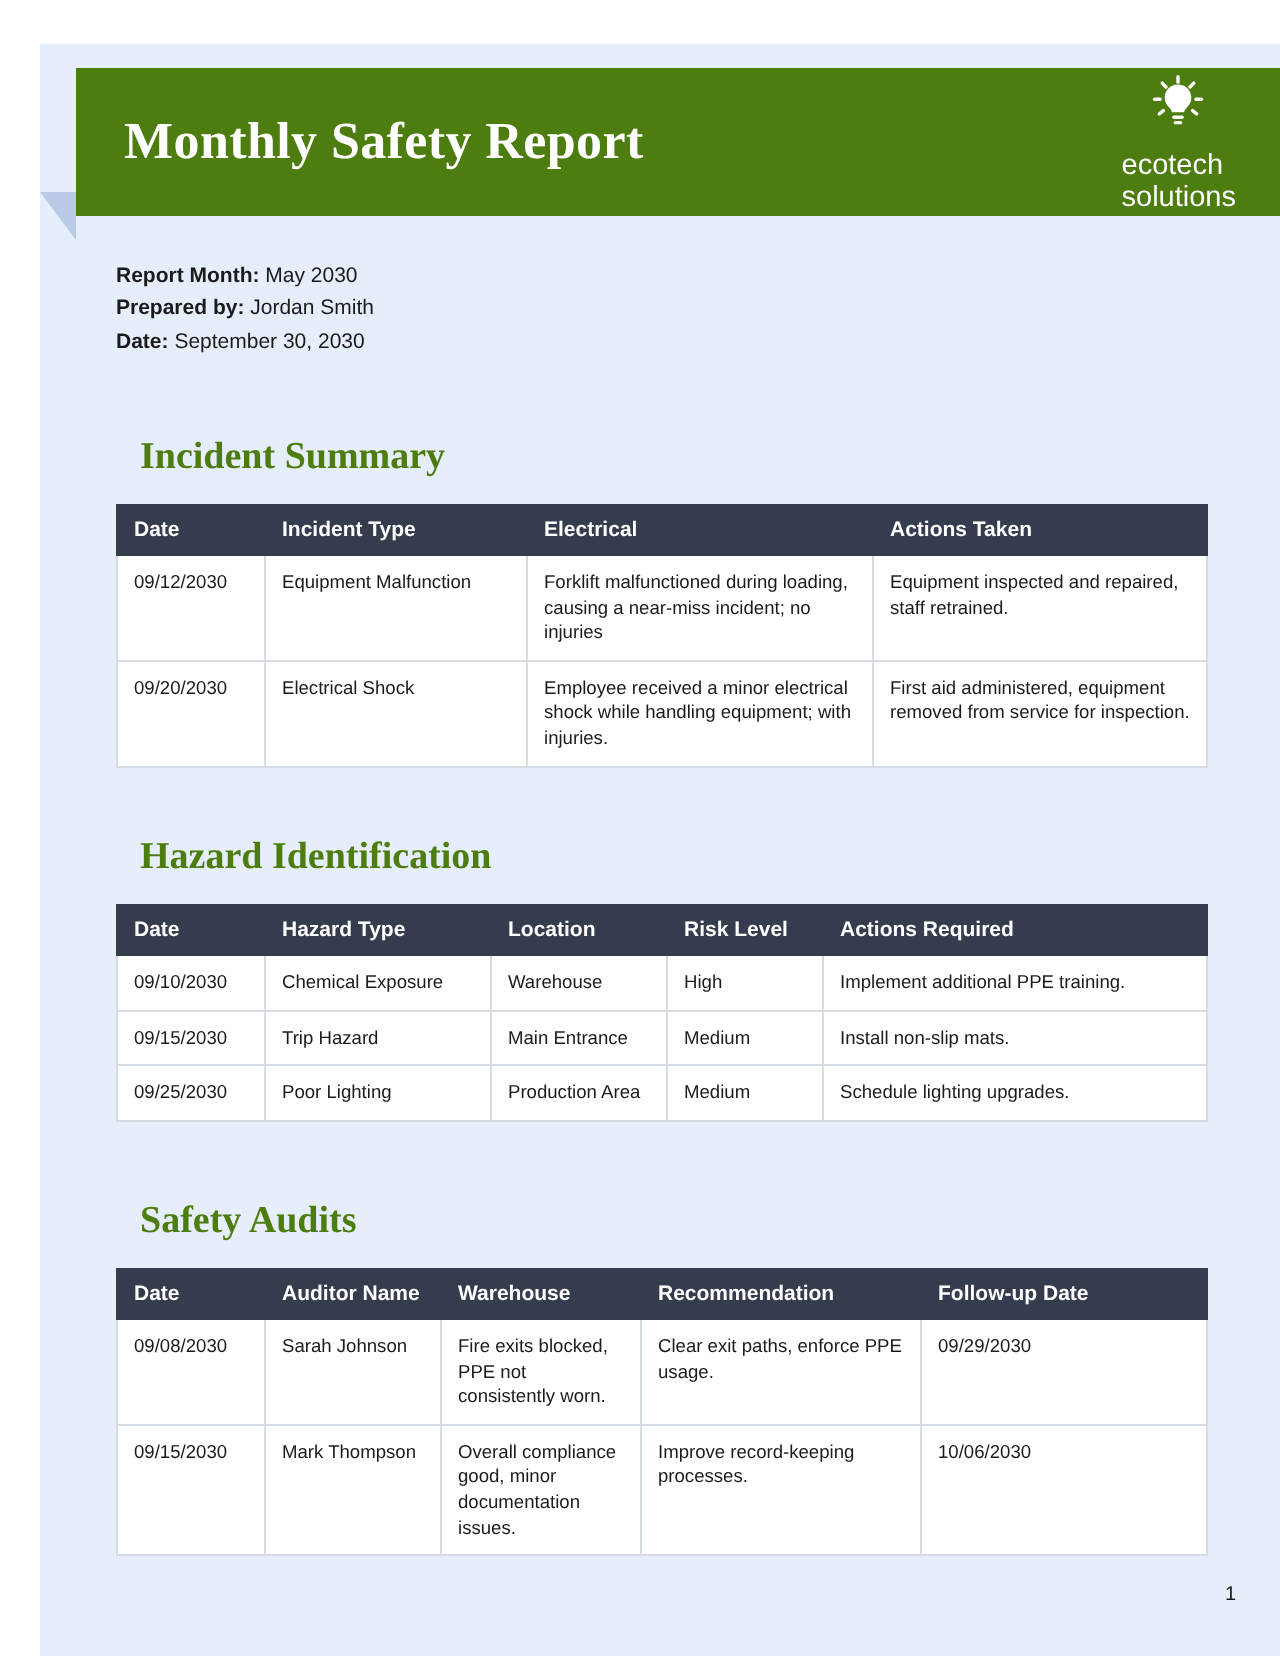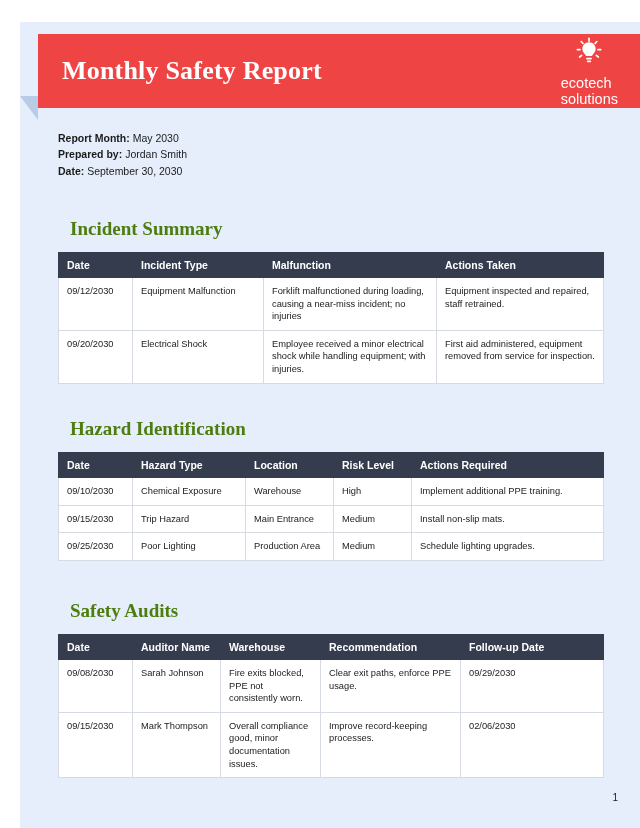--- a/index.html
+++ b/index.html
@@ -41,21 +41,21 @@
     height: 0;
     border-left: 18px solid transparent;
     border-top: 24px solid #b9cbe6;
   }
   .banner {
     position: absolute;
     left: 18px;
     top: 0px;
     width: 602px;
     height: 74px;
-    background: #ef4444;
+    background: #4d7c0f;
     display: flex;
     align-items: center;
     justify-content: space-between;
     padding: 0 22px 0 24px;
     box-sizing: border-box;
   }
   .banner-title {
     color: #ffffff;
     font-family: "Liberation Serif", serif;
     font-size: 26px;
@@ -219,21 +219,21 @@
       <colgroup>
           <col class="c1">
           <col class="c2">
           <col class="c3">
           <col class="c4">
         </colgroup>
       <thead>
         <tr>
           <th>Date</th>
           <th>Incident Type</th>
-          <th>Malfunction</th>
+          <th>Electrical</th>
           <th>Actions Taken</th>
         </tr>
       </thead>
       <tbody>
         <tr>
           <td>09/12/2030</td>
           <td>Equipment Malfunction</td>
           <td>Forklift malfunctioned during loading, causing a near-miss incident; no injuries</td>
           <td>Equipment inspected and repaired, staff retrained.</td>
         </tr>
@@ -317,21 +317,21 @@
           <td>Sarah Johnson</td>
           <td>Fire exits blocked, PPE not consistently worn.</td>
           <td>Clear exit paths, enforce PPE usage.</td>
           <td>09/29/2030</td>
         </tr>
         <tr>
           <td>09/15/2030</td>
           <td>Mark Thompson</td>
           <td>Overall compliance good, minor documentation issues.</td>
           <td>Improve record-keeping processes.</td>
-          <td>02/06/2030</td>
+          <td>10/06/2030</td>
         </tr>
       </tbody>
     </table>
   </div>
 
   <div class="page-number">1</div>
 
 </div>
 
 </body></html>

